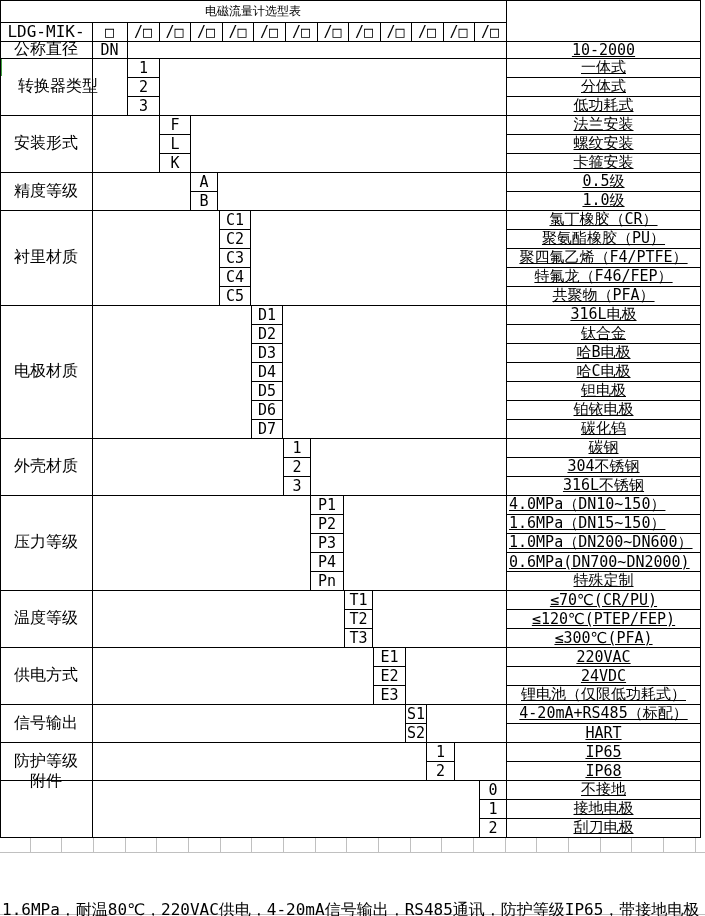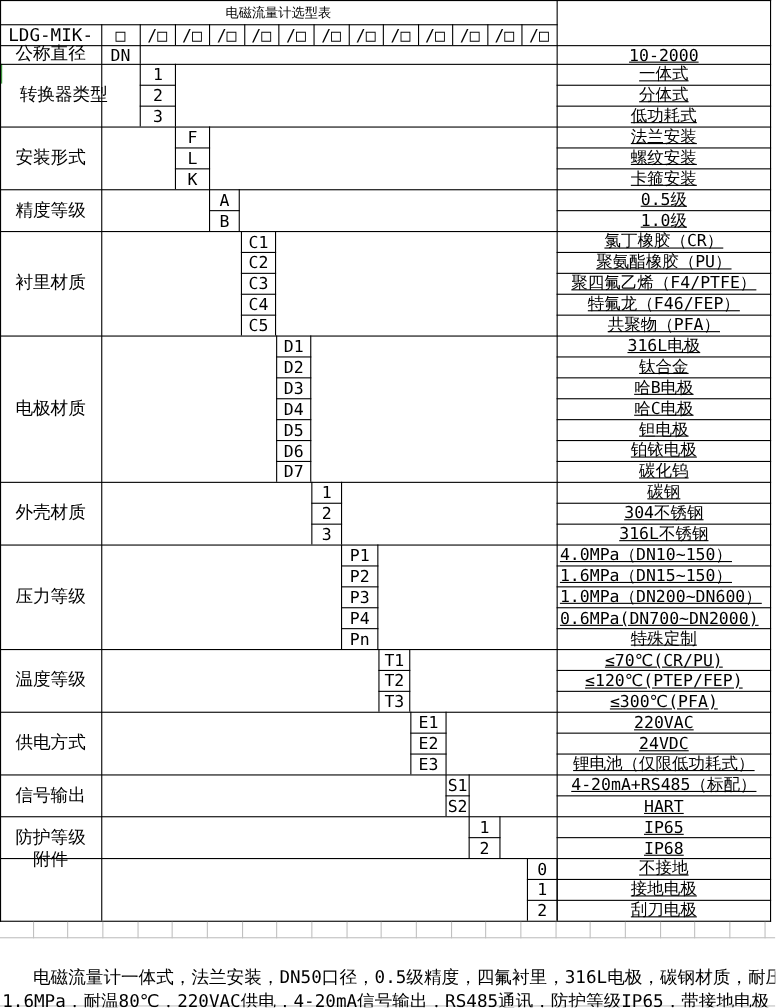--- a/index.html
+++ b/index.html
@@ -276,15 +276,14 @@
       <div class="gln" style="position: absolute; box-sizing: border-box; left: 536px; top: 838px; width: 1px; height: 15px; background: rgb(192, 192, 192);"></div>
       <div class="gln" style="position: absolute; box-sizing: border-box; left: 568px; top: 838px; width: 1px; height: 15px; background: rgb(192, 192, 192);"></div>
       <div class="gln" style="position: absolute; box-sizing: border-box; left: 600px; top: 838px; width: 1px; height: 15px; background: rgb(192, 192, 192);"></div>
       <div class="gln" style="position: absolute; box-sizing: border-box; left: 631px; top: 838px; width: 1px; height: 15px; background: rgb(192, 192, 192);"></div>
       <div class="gln" style="position: absolute; box-sizing: border-box; left: 663px; top: 838px; width: 1px; height: 15px; background: rgb(192, 192, 192);"></div>
       <div class="gln" style="position: absolute; box-sizing: border-box; left: 695px; top: 838px; width: 1px; height: 15px; background: rgb(192, 192, 192);"></div>
       <div class="gln" style="position: absolute; box-sizing: border-box; left: 0px; top: 852px; width: 705px; height: 1px; background: rgb(192, 192, 192);"></div>
       <div class="gln" style="position: absolute; box-sizing: border-box; left: 0px; top: 914px; width: 705px; height: 1px; background: rgb(192, 192, 192);"></div>
     </div>
 
-  <div class="abs example" style="left:30px;top:879px;width:675px;height:20px;">电磁流量计一体式，法兰安装，DN50口径，0.5级精度，四氟衬里，316L电极，碳钢材质，耐压</div>
   <div class="abs example" style="left:2px;top:900px;width:703px;height:20px;">1.6MPa，耐温80℃，220VAC供电，4-20mA信号输出，RS485通讯，防护等级IP65，带接地电极</div>
 </div>
 
 </body></html>

